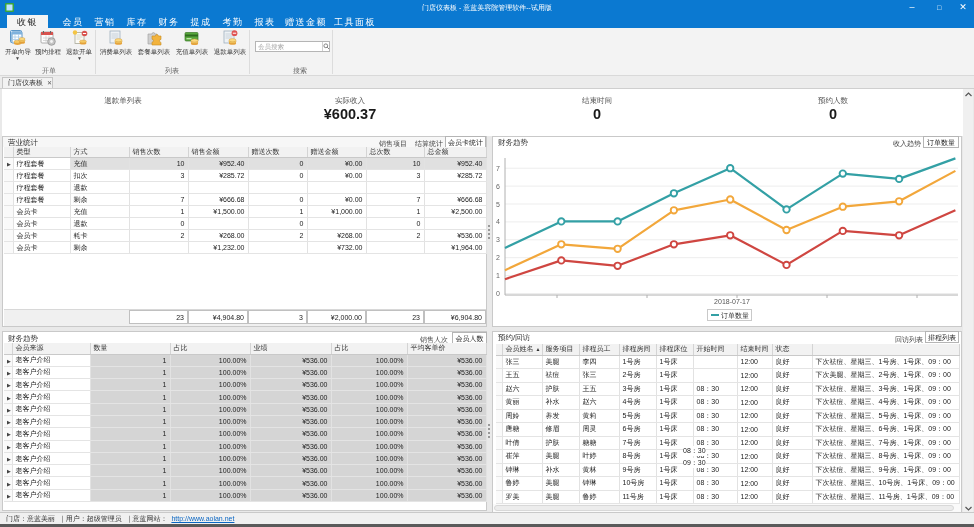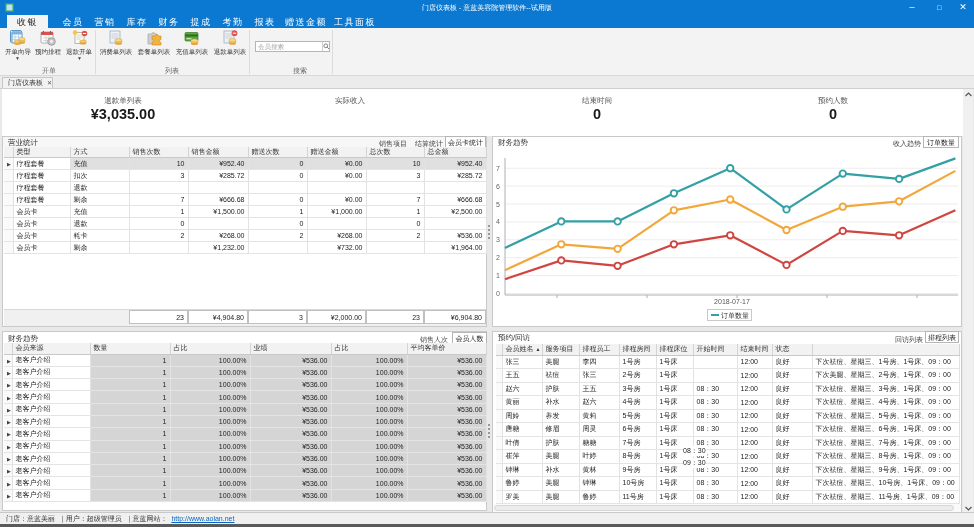--- a/index.html
+++ b/index.html
@@ -124,22 +124,22 @@
 <div class="a" style="left:0;top:88px;width:974px;height:424px;background:#e9e9e9;border-top:1px solid #cfcfcf;"></div>
 <div class="a" style="left:963px;top:89px;width:10px;height:423px;background:#f0f0f0;"></div>
 <svg class="a" style="left:965px;top:92px" width="7" height="6">
       <path d="M0.5 4 L3.5 1 L6.5 4" stroke="#555" stroke-width="1.2" fill="none"></path>
     </svg>
 <svg class="a" style="left:965px;top:505px" width="7" height="6">
       <path d="M0.5 2 L3.5 5 L6.5 2" stroke="#555" stroke-width="1.2" fill="none"></path>
     </svg>
 <div class="a" style="left:2px;top:89px;width:961px;height:47px;background:#fff;"></div>
 <div class="a" style="left:23px;top:96px;width:200px;text-align:center;font-size:7.5px;color:#555;">退款单列表</div>
-<div class="a" style="left:23px;top:106px;width:200px;text-align:center;font-size:14.5px;font-weight:bold;color:#1a1a1a;">¥3,035.00</div>
 <div class="a" style="left:250px;top:96px;width:200px;text-align:center;font-size:7.5px;color:#555;">实际收入</div>
+<div class="a" style="left:250px;top:106px;width:200px;text-align:center;font-size:14.5px;font-weight:bold;color:#1a1a1a;">¥600.37</div>
 <div class="a" style="left:497px;top:96px;width:200px;text-align:center;font-size:7.5px;color:#555;">结束时间</div>
 <div class="a" style="left:497px;top:106px;width:200px;text-align:center;font-size:14.5px;font-weight:bold;color:#1a1a1a;">0</div>
 <div class="a" style="left:733px;top:96px;width:200px;text-align:center;font-size:7.5px;color:#555;">预约人数</div>
 <div class="a" style="left:733px;top:106px;width:200px;text-align:center;font-size:14.5px;font-weight:bold;color:#1a1a1a;">0</div>
     <div class="a" style="left:2px;top:136px;width:485px;height:191px;background:#fff;border:1px solid #c9c9c9;"></div>
 <div class="a" style="left:3px;top:137px;width:483px;height:10px;background:#f7f7f7;"></div>
 <div class="ptitle" style="left:8px;top:138px;">营业统计</div>
 <div class="ptab" style="left:379px;top:139px;">销售项目</div>
 <div class="ptab" style="left:415px;top:139px;">结算统计</div>
 <div class="ptabsel" style="left:445px;top:136px;width:41px;height:12px;line-height:11px;">会员卡统计</div>

